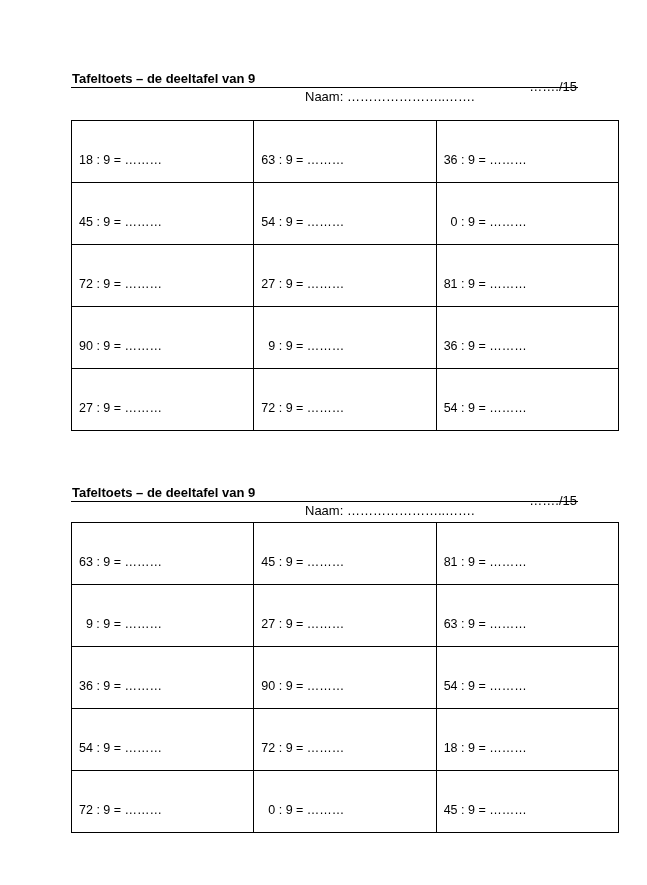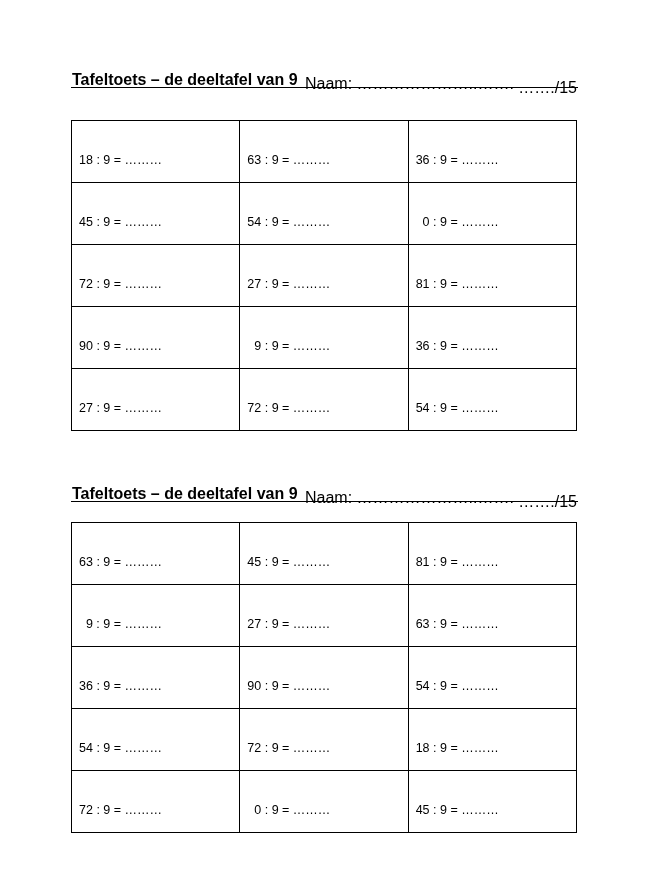--- a/index.html
+++ b/index.html
@@ -1,21 +1,21 @@
 <!DOCTYPE html>
 <html><head>
 <meta charset="utf-8">
 <style>
   html, body { margin:0; padding:0; background:#fff; }
   body { width:647px; height:885px; position:relative; font-family:"Liberation Sans", sans-serif; color:#000; overflow:hidden; }
-  .header { position:absolute; left:71px; width:507px; height:18px; border-bottom:1px solid #000; font-size:16px; }
+  .header { position:absolute; left:71px; width:507px; height:18px; border-bottom:1px solid #000; font-size:13px; }
   .header .title { position:absolute; left:1px; top:2px; font-weight:bold; }
-  .header .name { position:absolute; left:234px; top:6px; }
+  .header .name { position:absolute; left:234px; top:20px; }
   .header .score { position:absolute; right:1px; top:10px; }
-  table.grid { position:absolute; left:71px; width:506px; border-collapse:collapse; table-layout:fixed; }
+  table.grid { position:absolute; left:71px; width:548px; border-collapse:collapse; table-layout:fixed; }
   table.grid td { border:1px solid #000; height:61px; padding:0 0 0 7px; vertical-align:bottom; font-size:12.5px; }
   table.grid td span { display:block; padding-bottom:15px; white-space:pre; }
 </style>
 </head>
 <body>
 
 <div class="header" style="top:69px;">
   <span class="title">Tafeltoets – de deeltafel van 9</span>
   <span class="name">Naam: …………………..…….</span>
   <span class="score">……./15</span>

